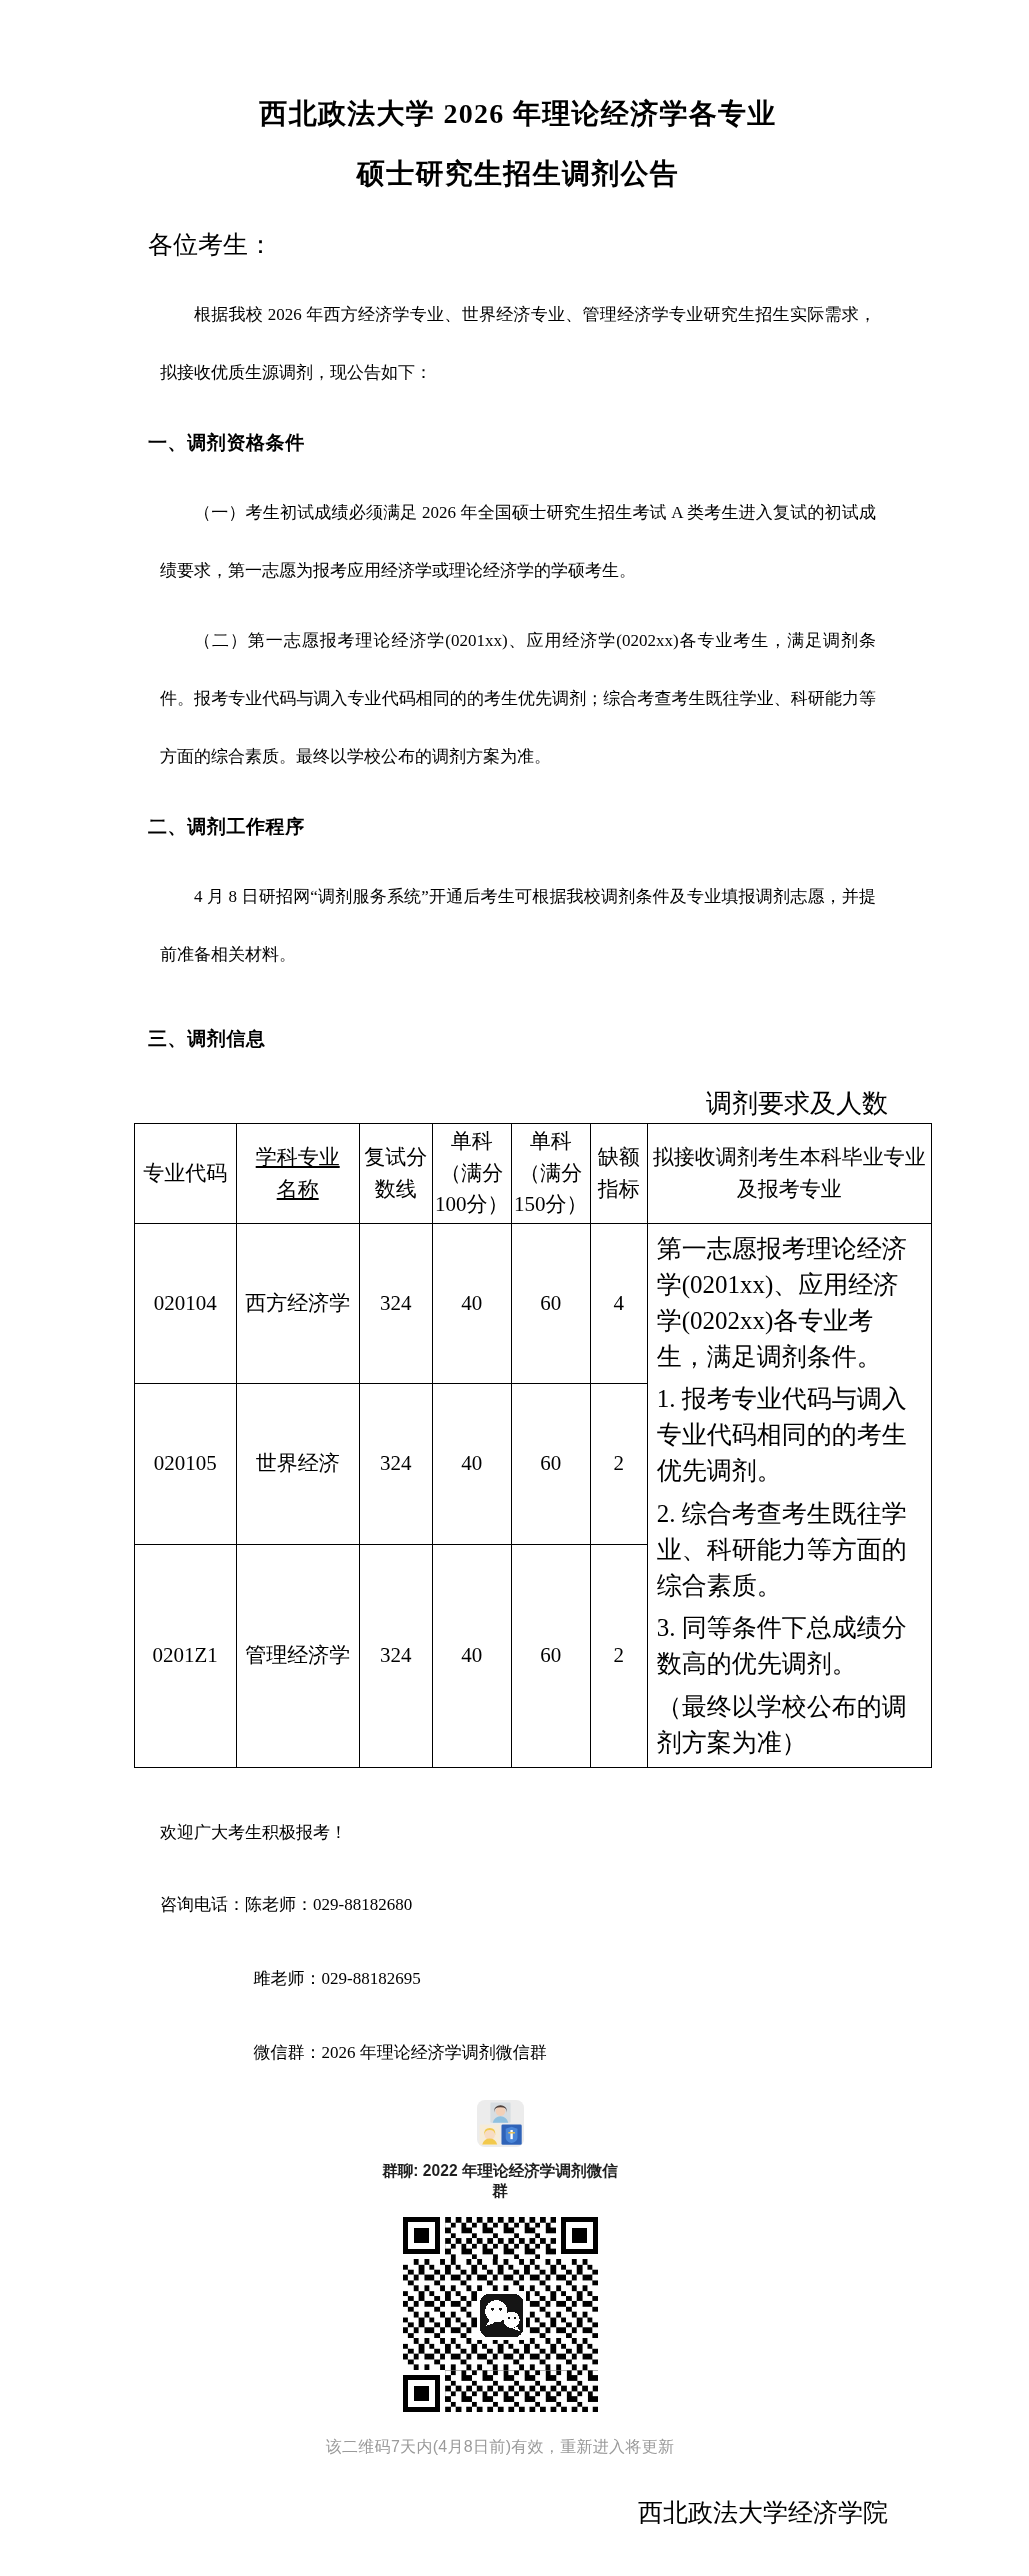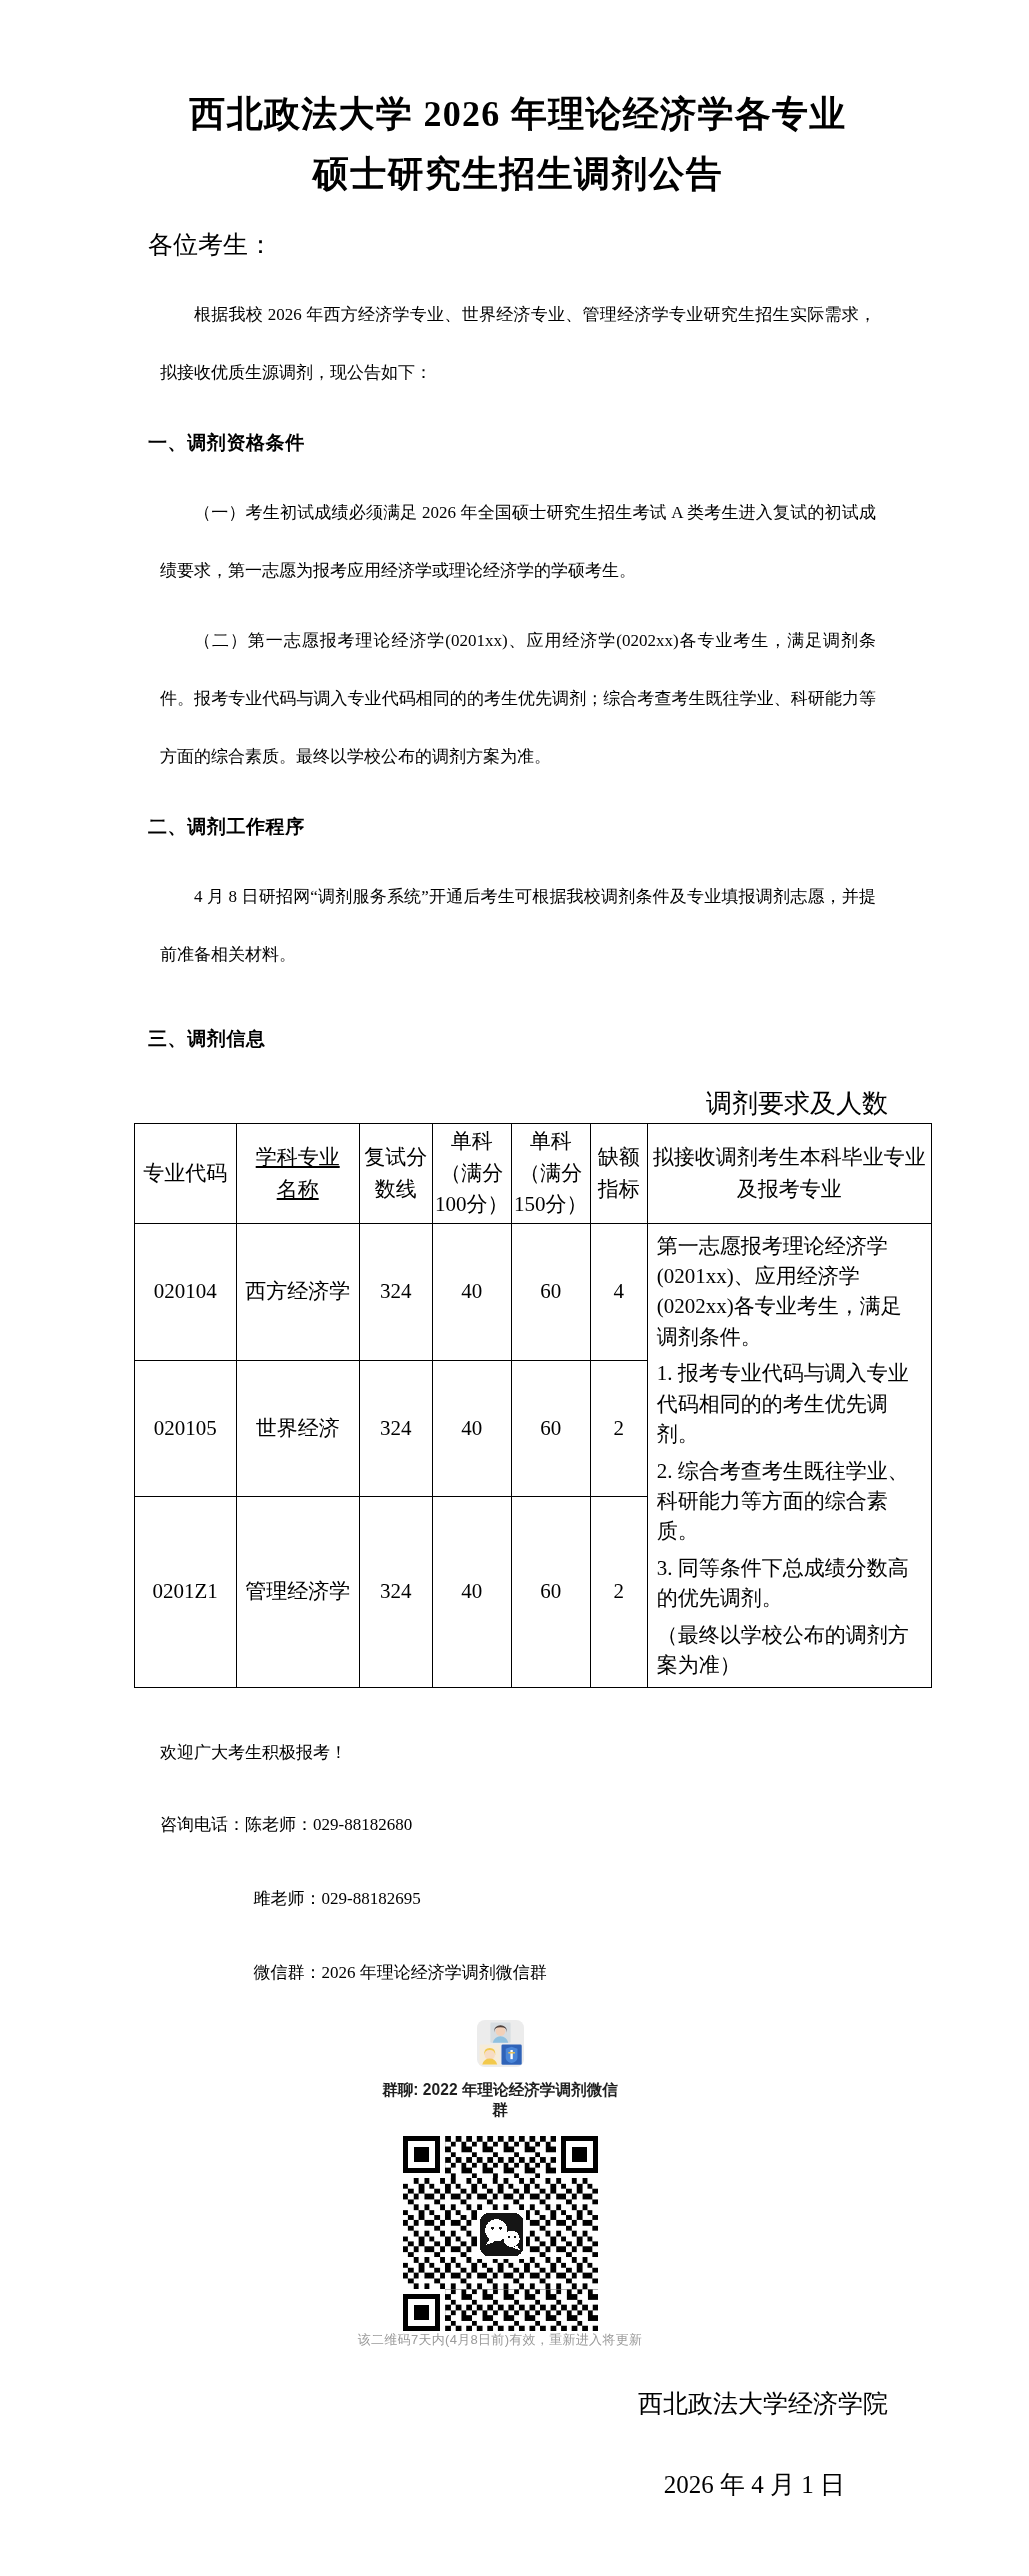--- a/index.html
+++ b/index.html
@@ -6,51 +6,51 @@
   .page {
     position:relative;
     width:1029px; height:2576px;
     box-sizing:border-box;
     background:#ffffff;
     color:#000000;
     font-family:"Liberation Serif","DejaVu Serif",serif;
     padding:84px 141px 0 148px;
     overflow:hidden;
   }
-  .doc-title {margin:0; text-align:center; font-size:36px; font-weight:bold; line-height:60px; letter-spacing:1.3px;}
+  .doc-title {margin:0; text-align:center; font-size:28px; font-weight:bold; line-height:60px; letter-spacing:1.3px;}
   .t-line {display:block;}
   .salutation {margin:11.7px 0 0; font-size:25px; line-height:58px;}
   .para {margin:12px; font-size:17px; line-height:58px; text-align:justify;}
   .indent {text-indent:2em;}
   .sec-heading {margin:0; font-size:19px; font-weight:bold; line-height:58px; letter-spacing:0.6px;}
   .gap-top {margin-top:26px;}
   .table-title {margin:17px 0 0; text-align:right; font-size:26px; line-height:38px;}
   table.adj-table {border-collapse:collapse; table-layout:fixed; width:798px; margin-left:-14.3px; font-size:21px;}
   .adj-table th, .adj-table td {
     border:1.9px solid #000; text-align:center; vertical-align:middle;
     padding:2.6px 1.9px; font-weight:normal; line-height:1.5; overflow:hidden;
   }
   .adj-table thead tr {height:88px;}
   tr.r1 {height:88px;} tr.r2 {height:88px;} tr.r3 {height:123px;}
   .hdr-narrow {display:inline-block; max-width:4.5em;text-decoration:underline;}
-  td.note-cell {text-align:left; vertical-align:middle; padding:6.5px 9px; line-height:1.44; font-size:21px;}
+  td.note-cell {text-align:left; vertical-align:middle; padding:6.5px 9px; line-height:1.44; font-size:25px;}
   .note-cell p {margin:0 0 6.5px;}
   .note-cell p:last-child {margin-bottom:0;font-family:Liberation Serif, serif;}
   .welcome {margin-top:36px;}
   .contact {line-height:62px;}
   .contact-indent {padding-left:5.5em;}
   .wechat-card {
     width:402px; margin:16px auto 0; transform:translateX(-18px);
     text-align:center;
     font-family:"Liberation Sans","DejaVu Sans",sans-serif;
   }
   .group-avatar {display:inline-block; line-height:0;}
   .group-caption {margin:11.7px auto 0; max-width:241px; font-size:15.6px; font-weight:bold; color:#1f1f1f; line-height:20px;}
   .qr-wrap {margin-top:15.6px; line-height:0;}
-  .qr-validity {font-size:13px; color:#9a9a9a; letter-spacing:0.3px;}
+  .qr-validity {margin-top:25px; font-size:16px; color:#9a9a9a; letter-spacing:0.3px;}
   .signature {margin:29px 0 0; text-align:right; font-size:25px; line-height:52px;}
   .sig-date {padding-right:43px;}
 </style>
 </head>
 <body>
 
 <div class="page">
 
   <h1 class="doc-title">
     <span class="t-line">西北政法大学 2026 年理论经济学各专业</span>

